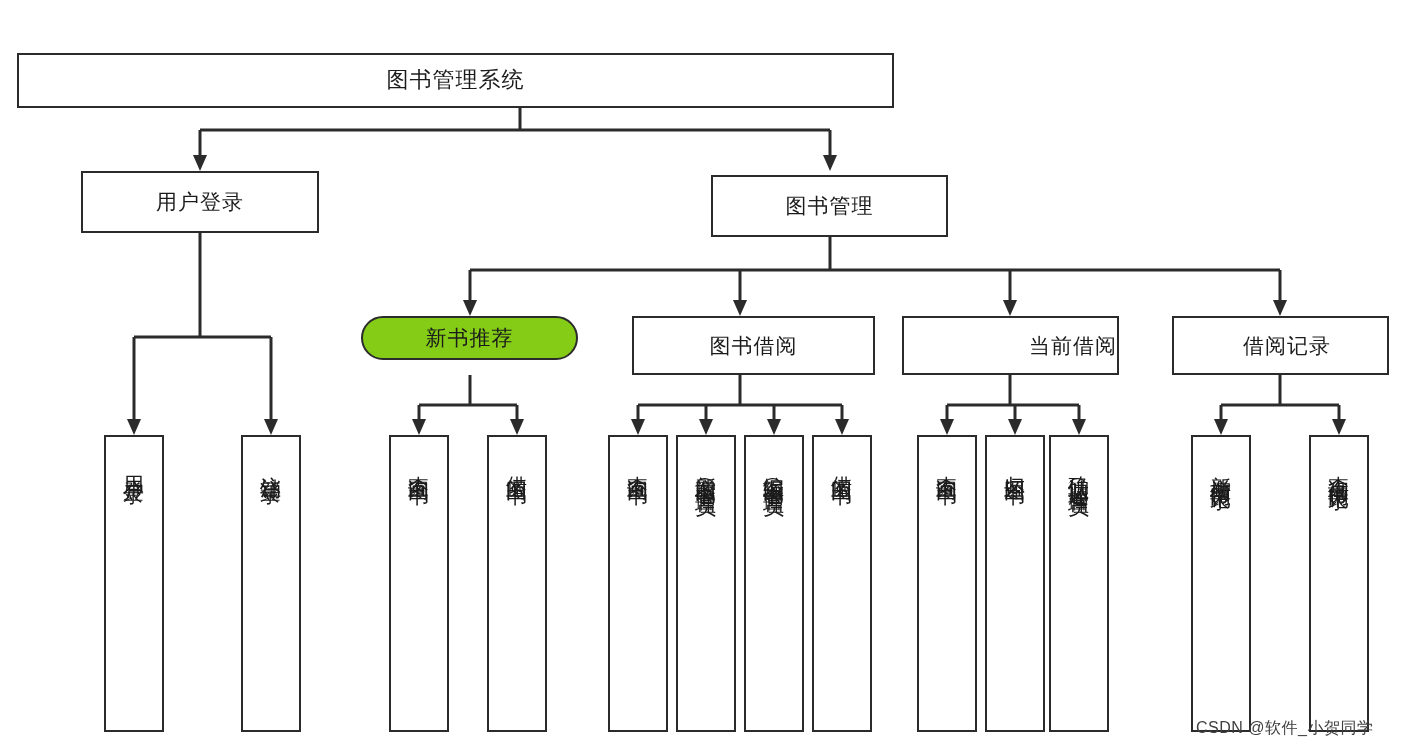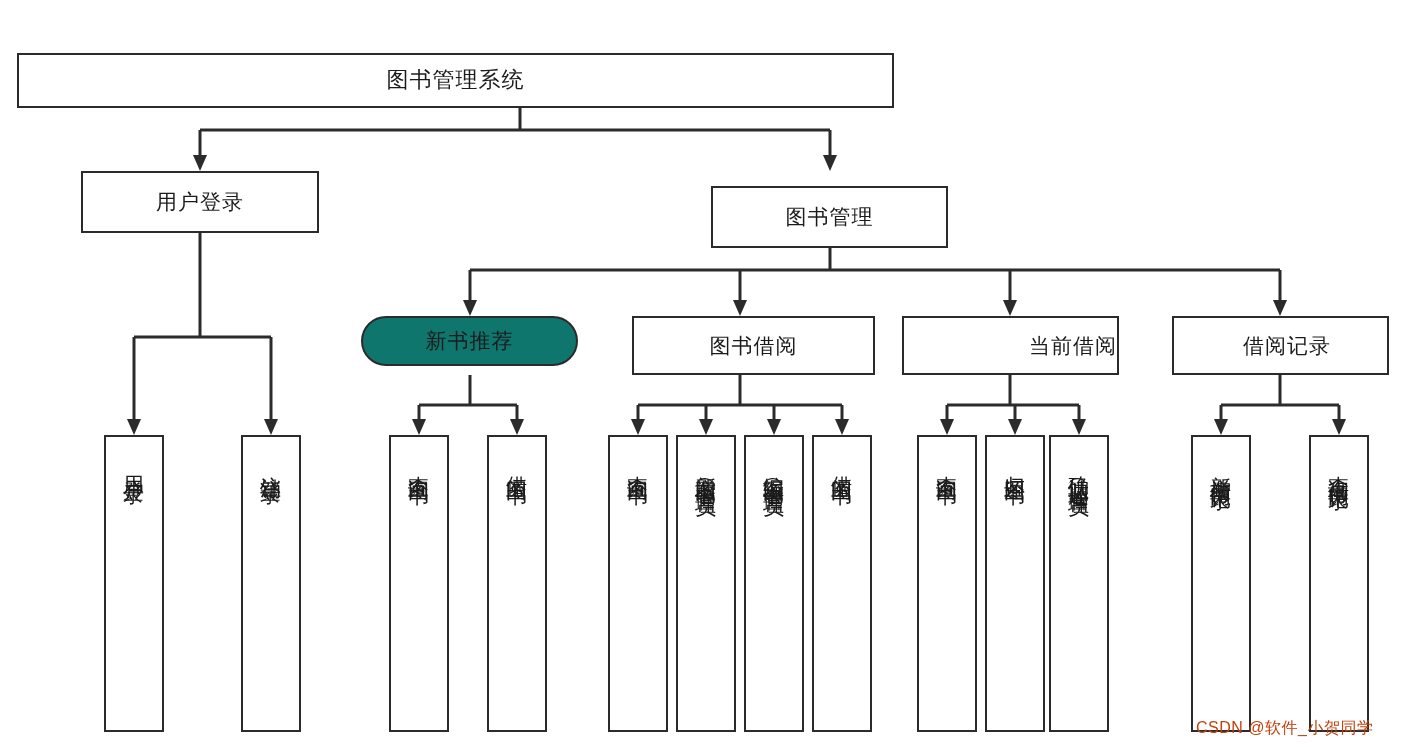--- a/index.html
+++ b/index.html
@@ -179,24 +179,24 @@
       </g>
     </svg>
 
   <div id="node-layer">
       <div class="node horiz root" style="left: 17px; top: 13px; width: 877px; height: 55px; border-color: rgb(43, 43, 43); background: rgb(255, 255, 255); color: rgb(27, 27, 27); margin-top: 40px;">
         <span class="label">图书管理系统</span>
       </div>
       <div class="node horiz" style="left: 81px; top: 171px; width: 238px; height: 62px; border-color: rgb(43, 43, 43); background: rgb(255, 255, 255); color: rgb(27, 27, 27);">
         <span class="label">用户登录</span>
       </div>
-      <div class="node horiz" style="left: 711px; top: 186px; width: 237px; height: 62px; border-color: rgb(43, 43, 43); background: rgb(255, 255, 255); color: rgb(27, 27, 27); align-items: center;">
+      <div class="node horiz" style="left: 711px; top: 175px; width: 237px; height: 62px; border-color: rgb(43, 43, 43); background: rgb(255, 255, 255); color: rgb(27, 27, 27); align-items: center;">
         <span class="label">图书管理</span>
       </div>
-      <div class="node horiz" style="left: 361px; top: 316px; width: 217px; height: 50px; border-color: rgb(43, 43, 43); background: #0f766e; color: rgb(27, 27, 27); border-radius: 27px;">
+      <div class="node horiz" style="left: 361px; top: 316px; width: 217px; height: 44px; border-color: rgb(43, 43, 43); background: #84cc16; color: rgb(27, 27, 27); border-radius: 27px;">
         <span class="label">新书推荐</span>
       </div>
       <div class="node horiz" style="left: 632px; top: 316px; width: 243px; height: 59px; border-color: rgb(43, 43, 43); background: rgb(255, 255, 255); color: rgb(27, 27, 27);">
         <span class="label">图书借阅</span>
       </div>
       <div class="node horiz" style="left: 902px; top: 316px; width: 217px; height: 59px; border-color: rgb(43, 43, 43); background: rgb(255, 255, 255); color: rgb(27, 27, 27); justify-content: flex-end;">
         <span class="label">当前借阅</span>
       </div>
       <div class="node horiz" style="left: 1172px; top: 316px; width: 217px; height: 59px; border-color: rgb(43, 43, 43); background: rgb(255, 255, 255); color: rgb(27, 27, 27); padding-left: 13px;">
         <span class="label">借阅记录</span>
@@ -235,15 +235,15 @@
         <span class="label">确认归还（管理员）</span>
       </div>
       <div class="node vert" style="left: 1191px; top: 435px; width: 60px; height: 297px; border-color: rgb(43, 43, 43); background: rgb(255, 255, 255); color: rgb(27, 27, 27);">
         <span class="label">新增借阅记录</span>
       </div>
       <div class="node vert" style="left: 1309px; top: 435px; width: 60px; height: 297px; border-color: rgb(43, 43, 43); background: rgb(255, 255, 255); color: rgb(27, 27, 27);">
         <span class="label">查询借阅记录</span>
       </div>
     </div>
 
-  <div id="watermark" style="left: 1196px; top: 718px; color: #c2410c;">CSDN @软件_小贺同学</div>
+  <div id="watermark" style="left: 1196px; top: 718px; color: #404040;">CSDN @软件_小贺同学</div>
 
 </div>
 
 </body></html>

